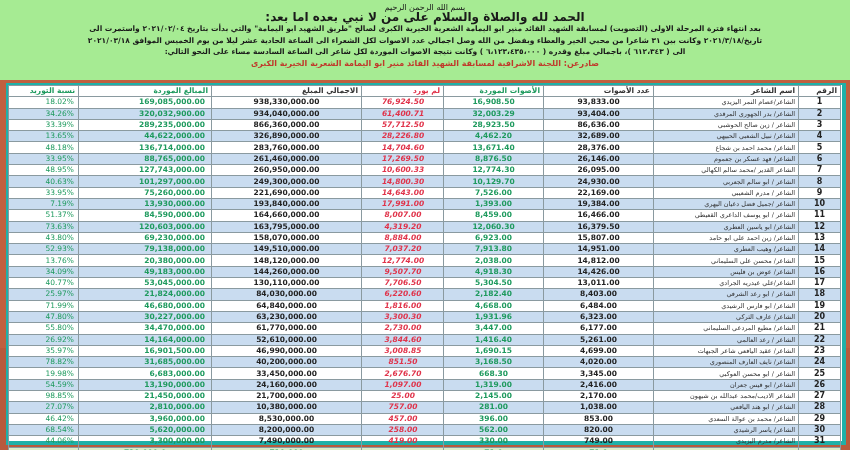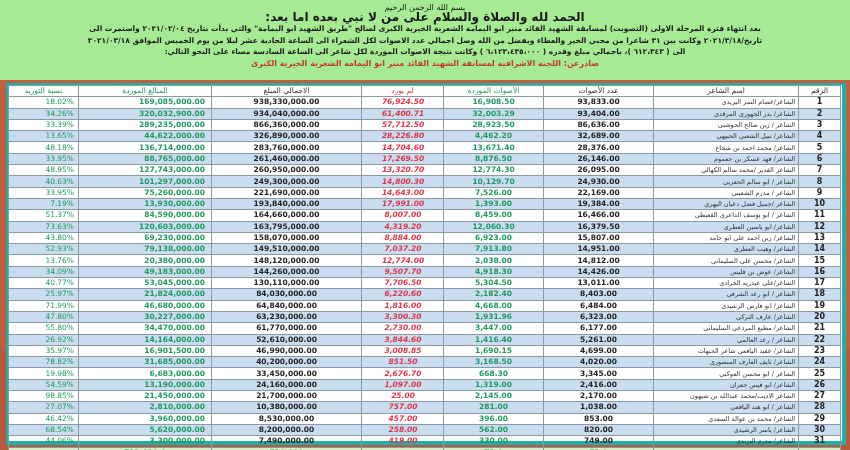--- a/index.html
+++ b/index.html
@@ -7,21 +7,21 @@
   .frame{position:absolute;left:0;top:0;width:850px;height:348px;background:#c0603f;}
   .header{position:absolute;left:0;top:0;width:850px;height:80px;background:#a6eb93;text-align:center;direction:rtl;color:#1a1a1a;}
   .header .l0{font-size:8px;padding-top:3px;font-family:"DejaVu Serif",serif;}
   .header .l1{font-size:12px;font-weight:bold;line-height:11px;}
   .header .body{font-size:7.5px;font-weight:bold;line-height:11.5px;padding:0 8px;}
   .header .issuer{font-size:8px;font-weight:bold;color:#c0392b;line-height:11px;}
   .tablewrap{position:absolute;left:6px;top:83px;width:840px;height:362px;background:#1fb0a8;}
   .inner{position:absolute;left:2px;top:2px;width:834px;height:356px;background:#fff;}
   table{border-collapse:collapse;width:832px;table-layout:fixed;direction:rtl;font-family:"DejaVu Sans","Liberation Sans",sans-serif;}
   td,th{border:1px solid #8a9aa0;height:10.3px;padding:0 3px;font-size:7.5px;line-height:10px;white-space:nowrap;overflow:hidden;}
-  th{font-weight:normal;color:#333;background:#fff;text-align:center;}
+  th{font-weight:bold;color:#333;background:#fff;text-align:right;}
   tr.alt td{background:#c9dcf0;}
   .c-no{text-align:center;font-weight:bold;color:#222;font-size:8px;}
   .c-name{text-align:right;font-size:6.5px;color:#333;}
   .c-votes{text-align:center;font-weight:bold;color:#222;}
   .c-green{text-align:center;color:#1e9a5e;font-weight:bold;}
   .c-red{text-align:center;color:#e0334a;font-weight:bold;padding-left:4px;font-style:italic;}
   .c-total{text-align:center;font-weight:bold;color:#222;}
   .c-green2{text-align:right;color:#1e9a5e;font-weight:bold;padding-right:6px;}
   .c-pct{text-align:right;color:#1e9a5e;padding-right:4px;margin-top:36px;}
   tr.sub1 td{background:#dcebc7;}
@@ -123,21 +123,21 @@
               <td class="c-red">17,269.50</td>
               <td class="c-total">261,460,000.00</td>
               <td class="c-green2">88,765,000.00</td>
               <td class="c-pct">33.95%</td>
             </tr>
             <tr>
               <td class="c-no">7</td>
               <td class="c-name">الشاعر القدير /محمد سالم الكهالي</td>
               <td class="c-votes">26,095.00</td>
               <td class="c-green">12,774.30</td>
-              <td class="c-red">13,320.70</td>
+              <td class="c-red">10,600.33</td>
               <td class="c-total">260,950,000.00</td>
               <td class="c-green2">127,743,000.00</td>
               <td class="c-pct">48.95%</td>
             </tr>
             <tr class="alt">
               <td class="c-no">8</td>
               <td class="c-name">الشاعر / ابو سالم الجعربي</td>
               <td class="c-votes">24,930.00</td>
               <td class="c-green">10,129.70</td>
               <td class="c-red">14,800.30</td>

